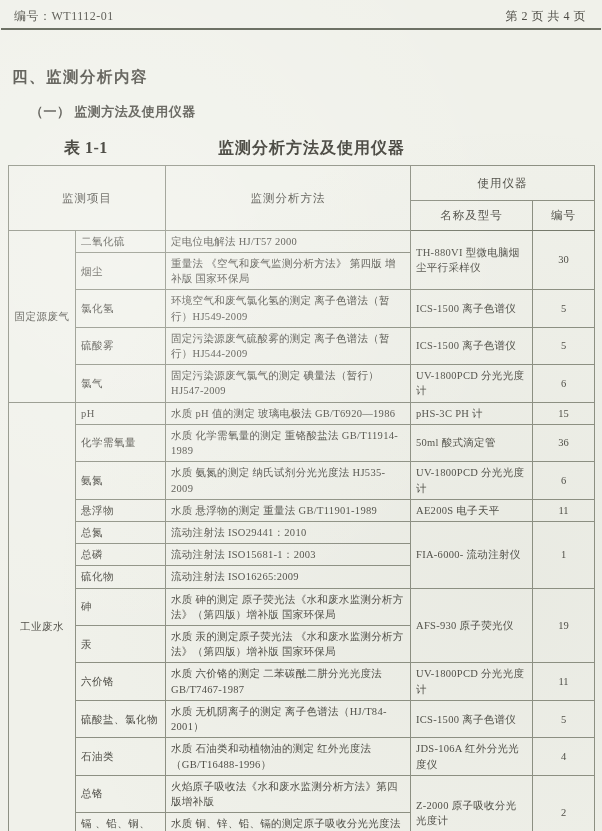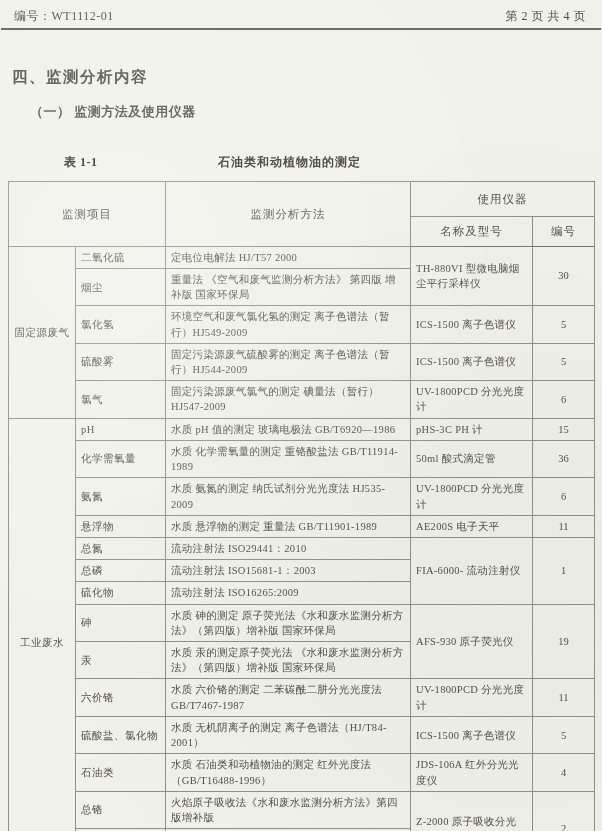--- a/index.html
+++ b/index.html
@@ -23,21 +23,21 @@
   .header-rule{
     height:2px;background:#565a4e;margin:3px 1px 0 1px;opacity:.85;
   }
   .section-title{
     margin:37px 0 0 12px;font-size:15.5px;font-weight:bold;letter-spacing:1.5px;
   }
   .subsection-title{
     margin:15px 0 0 30px;font-size:13px;font-weight:bold;letter-spacing:.5px;
   }
   .caption-row{
-    position:relative;margin-top:33px;height:20px;font-size:12px;font-weight:bold;
+    position:relative;margin-top:17px;height:20px;font-size:16px;font-weight:bold;
   }
   .caption-label{position:absolute;left:64px;letter-spacing:.5px;}
   .caption-title{position:absolute;left:218px;letter-spacing:1px;}
   table.monitoring{
     border-collapse:collapse;table-layout:fixed;
     margin:7px 0 0 8px;width:586px;
     border:1.5px solid #767a6c;
   }
   table.monitoring th, table.monitoring td{
     border:1px solid #8d9083;
@@ -66,21 +66,21 @@
   <span>编号：WT1112-01</span>
   <span>第 2 页  共 4 页</span>
 </div>
 <div class="header-rule"></div>
 
 <div class="section-title">四、监测分析内容</div>
 <div class="subsection-title">（一）  监测方法及使用仪器</div>
 
 <div class="caption-row">
   <span class="caption-label">表 1-1</span>
-  <span class="caption-title">石油类和动植物油的测定</span>
+  <span class="caption-title">监测分析方法及使用仪器</span>
 </div>
 
 <table class="monitoring">
   <colgroup>
       <col style="width: 67px;">
       <col style="width: 90px;">
       <col style="width: 245px;">
       <col style="width: 122px;">
       <col style="width: 62px;">
     </colgroup>

